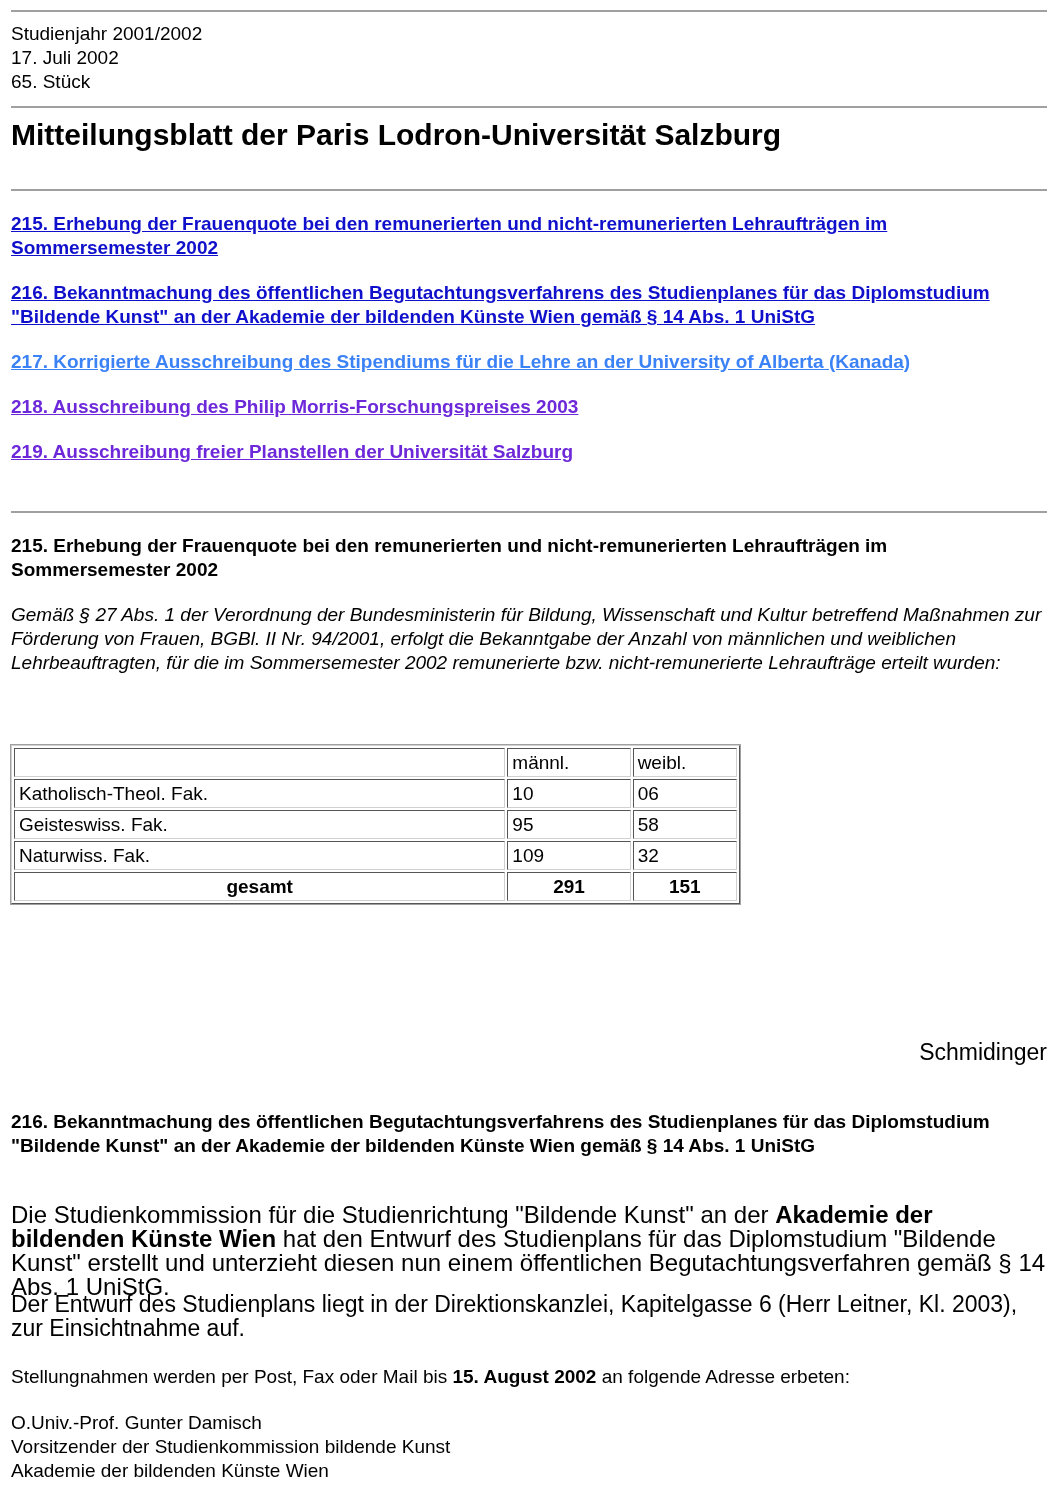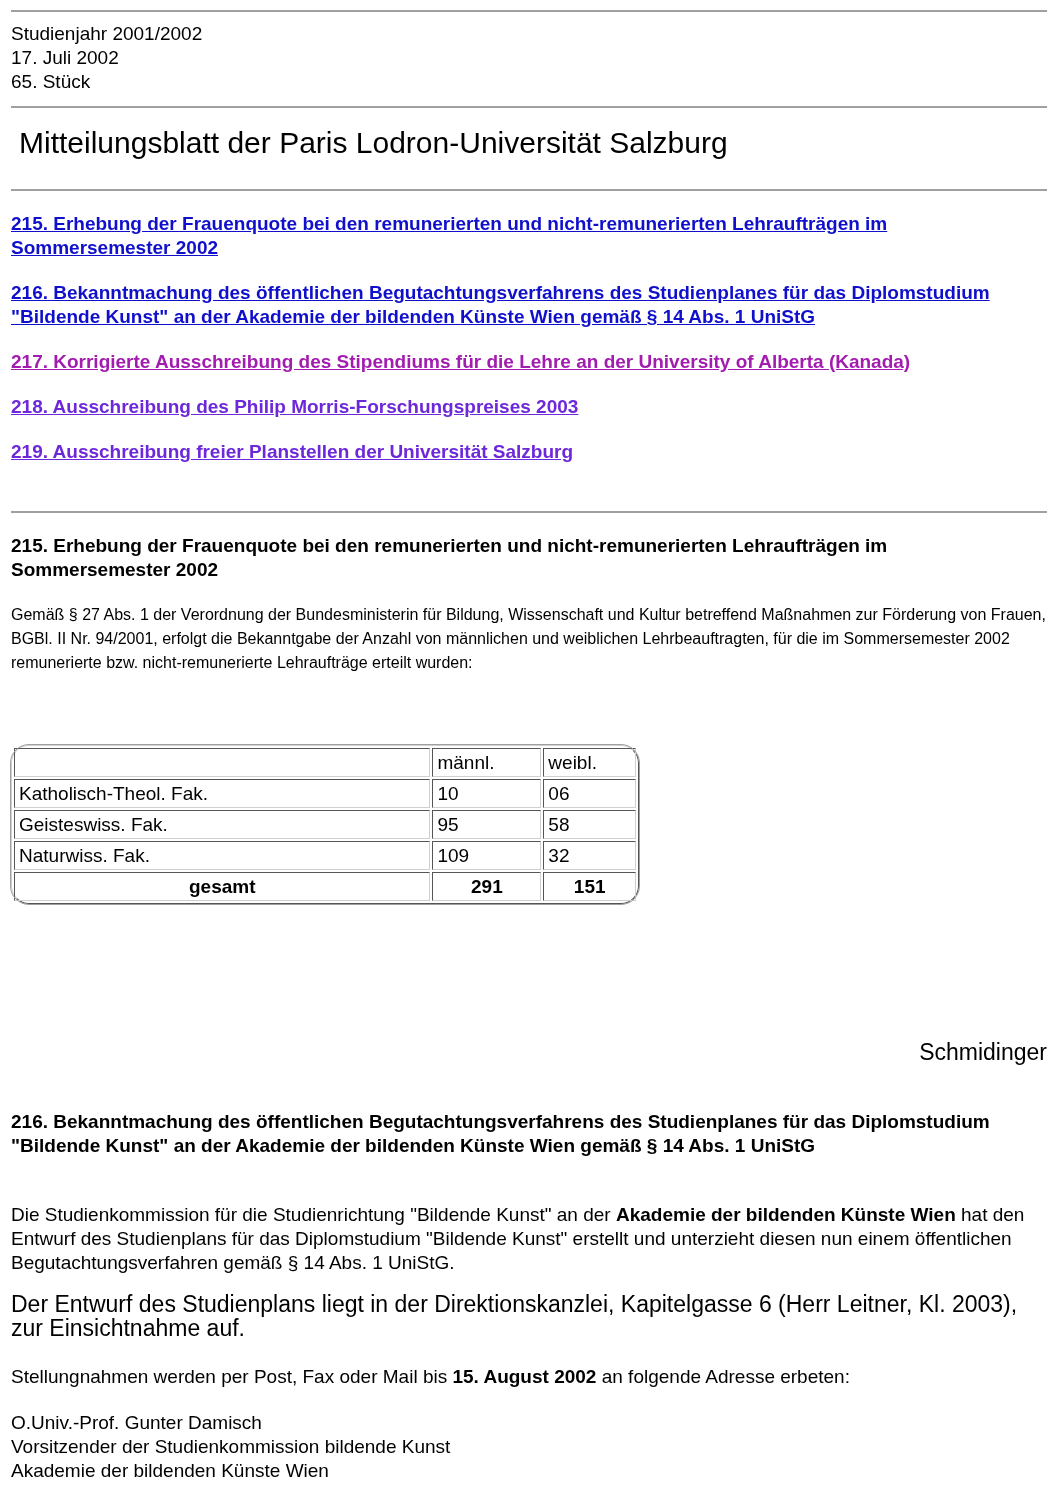--- a/index.html
+++ b/index.html
@@ -22,57 +22,56 @@
     .hr-top { position: absolute; left: 11px; top: 10px; }
     .hr-2 { position: absolute; left: 11px; top: 106px; }
     .hr-3 { position: absolute; left: 11px; top: 189px; }
     .hr-4 { position: absolute; left: 11px; top: 511px; }
 
     .meta { position: absolute; left: 11px; top: 22px; font-size: 19px; line-height: 24px; }
     .meta div { white-space: nowrap; }
 
     .title {
       position: absolute; left: 11px; top: 117px;
-      font-size: 30px; line-height: 36px; font-weight: normal; margin: 8px;
+      font-size: 30px; line-height: 36px; font-weight: bold; margin: 0;
       white-space: nowrap;
     }
 
     .toc { position: absolute; left: 11px; top: 212px; width: 1040px; }
     .toc a {
       display: block;
       color: #1010cc;
       font-weight: bold;
       font-size: 19px;
       line-height: 24px;
       text-decoration: underline;
       margin-bottom: 21px;
     }
 
     .sec215-head {
       position: absolute; left: 11px; top: 534px; width: 1040px;
       font-weight: bold; font-size: 19px; line-height: 24px; margin: 0;
     }
     .sec215-body {
       position: absolute; left: 11px; top: 603px; width: 1040px;
-      font-size: 16px; line-height: 24px; margin: 0;
+      font-size: 19px; line-height: 24px; margin: 0; font-style: italic;
     }
 
     table.stats {
       position: absolute; left: 11px; top: 745px;
-      width: 628px;
+      width: 729px;
       border-collapse: separate;
       border-spacing: 2px;
       border-top: 1px solid #d0d0d0;
       border-left: 1px solid #d0d0d0;
       border-right: 1px solid #555555;
       border-bottom: 1px solid #555555;
       outline: 1px solid #a0a0a0;
       outline-offset: 0px;
       font-size: 19px;
-      border-radius: 18px;
     }
     table.stats td {
       border-top: 1px solid #555555;
       border-left: 1px solid #555555;
       border-right: 1px solid #d0d0d0;
       border-bottom: 1px solid #d0d0d0;
       height: 27px;
       padding: 0 4px 0 4px;
       vertical-align: middle;
       line-height: 24px;
@@ -87,21 +86,21 @@
       position: absolute; right: 11px; top: 1040px;
       font-size: 23px; line-height: 24px; margin: 0;
     }
 
     .sec216-head {
       position: absolute; left: 11px; top: 1110px; width: 1040px;
       font-weight: bold; font-size: 19px; line-height: 24px; margin: 0;
     }
     .sec216-p1 {
       position: absolute; left: 11px; top: 1203px; width: 1040px;
-      font-size: 19px; line-height: 24px; margin: 0;
+      font-size: 24px; line-height: 24px; margin: 0;
     }
     .sec216-p2 {
       position: absolute; left: 11px; top: 1292px; width: 1040px;
       font-size: 23px; line-height: 24px; margin: 0;
     }
     .sec216-p3 {
       position: absolute; left: 11px; top: 1365px; width: 1040px;
       font-size: 19px; line-height: 24px; margin: 0;
     }
     .address {
@@ -124,21 +123,21 @@
 
 <hr class="rule hr-2">
 
 <h1 class="title">Mitteilungsblatt der Paris Lodron-Universität Salzburg</h1>
 
 <hr class="rule hr-3">
 
 <nav class="toc">
   <a href="#s215" style="color: rgb(16, 16, 204);">215. Erhebung der Frauenquote bei den remunerierten und nicht-remunerierten Lehraufträgen im Sommersemester 2002</a>
   <a href="#s216" style="color: rgb(16, 16, 204);">216. Bekanntmachung des öffentlichen Begutachtungsverfahrens des Studienplanes für das Diplomstudium "Bildende Kunst" an der Akademie der bildenden Künste Wien gemäß § 14 Abs. 1 UniStG</a>
-  <a href="#s217" style="color: #a21caf;">217. Korrigierte Ausschreibung des Stipendiums für die Lehre an der University of Alberta (Kanada)</a>
+  <a href="#s217" style="color: #3b82f6;">217. Korrigierte Ausschreibung des Stipendiums für die Lehre an der University of Alberta (Kanada)</a>
   <a href="#s218" style="color: #6d28d9;">218. Ausschreibung des Philip Morris-Forschungspreises 2003</a>
   <a href="#s219" style="color: #6d28d9;">219. Ausschreibung freier Planstellen der Universität Salzburg</a>
 </nav>
 
 <hr class="rule hr-4">
 
 <h2 class="sec215-head" id="s215">215. Erhebung der Frauenquote bei den remunerierten und nicht-remunerierten Lehraufträgen im Sommersemester 2002</h2>
 <p class="sec215-body">Gemäß § 27 Abs. 1 der Verordnung der Bundesministerin für Bildung, Wissenschaft und Kultur betreffend Maßnahmen zur Förderung von Frauen, BGBl. II Nr. 94/2001, erfolgt die Bekanntgabe der Anzahl von männlichen und weiblichen Lehrbeauftragten, für die im Sommersemester 2002 remunerierte bzw. nicht-remunerierte Lehraufträge erteilt wurden:</p>
 
 <table class="stats">

